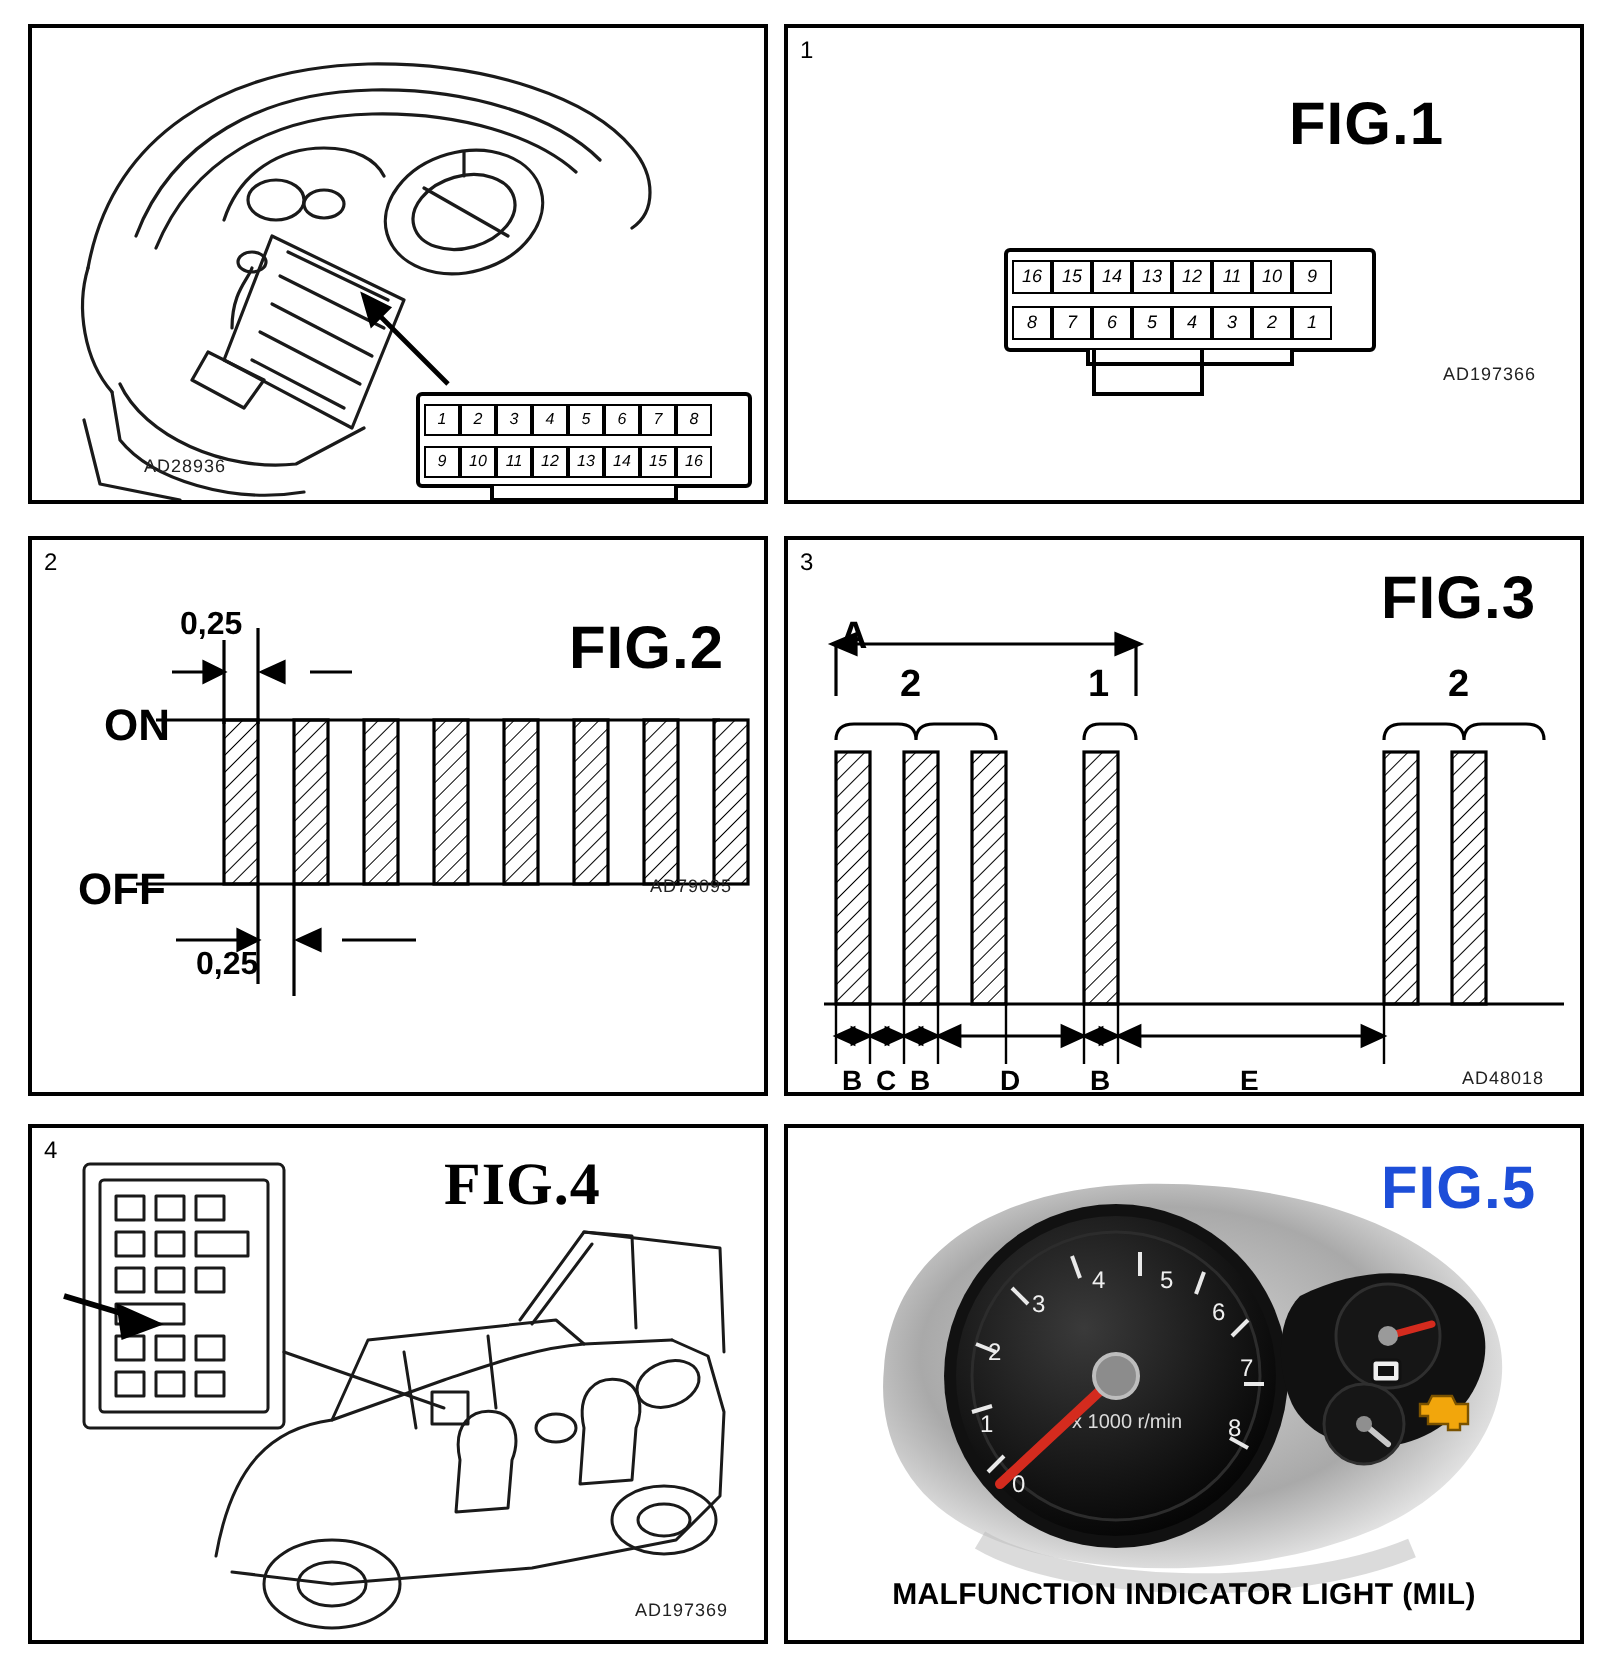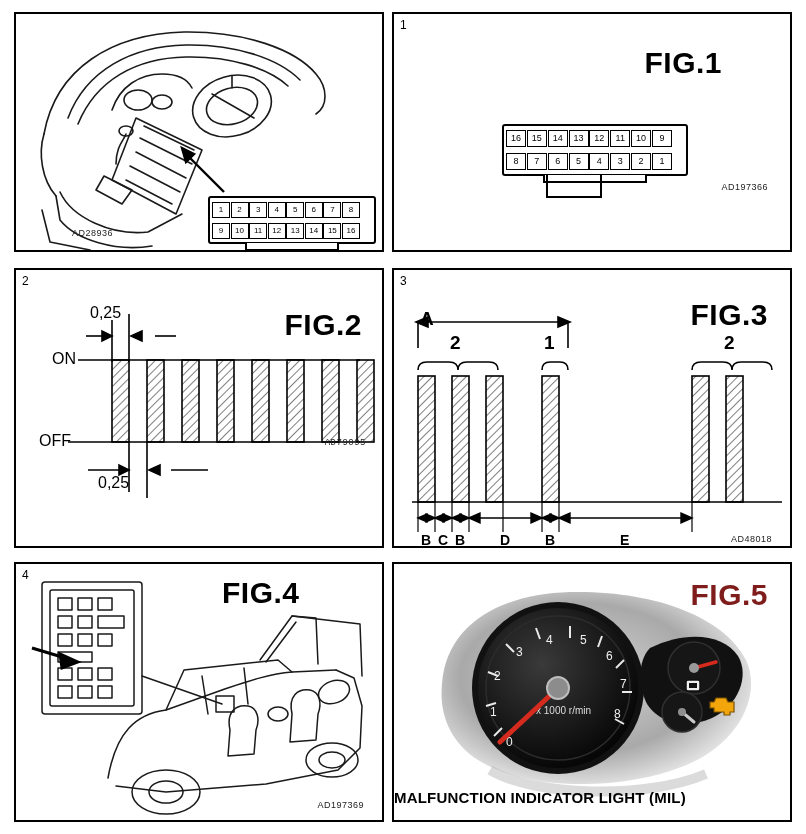--- a/index.html
+++ b/index.html
@@ -11,45 +11,45 @@
   .code{position:absolute;font-size:9px;color:#222;letter-spacing:0.5px;}
 
   
   #p0{left:14px;top:12px;width:370px;height:240px;}
   .dash-svg{position:absolute;left:0;top:0;}
 
   
   .dlc0{position:absolute;left:192px;top:182px;width:168px;height:48px;}
   .dlc-body{position:absolute;left:0;top:0;right:0;bottom:0;border:2px solid #000;border-radius:3px;background:#fff;}
   .dlc-tab{position:absolute;left:22%;right:22%;bottom:-7px;height:6px;border:2px solid #000;border-top:none;background:#fff;}
-  .pinrow{position:absolute;left:4px;right:16px;display:flex;justify-content:space-between;}
+  .pinrow{position:absolute;left:4px;right:4px;display:flex;justify-content:flex-start;font-style:italic;}
   .pin{width:16px;height:14px;border:1px solid #000;background:#fff;font-size:8px;line-height:14px;text-align:center;}
 
   
   #p1{left:392px;top:12px;width:400px;height:240px;}
   .dlc1{position:absolute;left:108px;top:110px;width:186px;height:52px;}
   .dlc1 .pin{width:18px;height:15px;line-height:15px;font-size:9px;}
   .jumper{position:absolute;left:152px;top:160px;width:52px;height:22px;border:2px solid #000;border-top:none;}
 
   
   #p2{left:14px;top:268px;width:370px;height:280px;}
-  .ax-label{position:absolute;font-size:16px;font-weight:normal;}
-  .dim-txt{position:absolute;font-size:16px;font-weight:normal;}
+  .ax-label{position:absolute;font-size:22px;font-weight:bold;}
+  .dim-txt{position:absolute;font-size:16px;font-weight:bold;}
 
   
   #p3{left:392px;top:268px;width:400px;height:280px;}
   .grp-num{position:absolute;font-size:19px;font-weight:bold;}
   .seg-lab{position:absolute;font-size:14px;font-weight:bold;}
 
   
   #p4{left:14px;top:562px;width:370px;height:260px;}
 
   
   #p5{left:392px;top:562px;width:400px;height:260px;}
-  .mil-cap{position:absolute;left:0;right:0;bottom:14px;text-align:left;font-size:15px;font-weight:bold;letter-spacing:0.2px;}
+  .mil-cap{position:absolute;left:0;right:0;bottom:14px;text-align:center;font-size:15px;font-weight:bold;letter-spacing:0.2px;}
   svg{display:block;}
 </style>
 </head>
 <body>
 
 <div class="page">
 
   <div class="panel" id="p0">
     <svg class="dash-svg" width="366" height="236" viewBox="0 0 366 236">
       <g fill="none" stroke="#1a1a1a" stroke-width="1.6" stroke-linejoin="round" stroke-linecap="round">
@@ -191,26 +191,26 @@
         <line x1="72" y1="200" x2="111" y2="200"></line>
         <polygon points="113,200 103,195 103,205"></polygon>
         <line x1="155" y1="200" x2="192" y2="200"></line>
         <polygon points="133,200 144,195 144,205"></polygon>
       </g>
     </svg>
     <div class="ax-label" style="left:36px;top:80px;">ON</div>
     <div class="ax-label" style="left:23px;top:162px;">OFF</div>
     <div class="dim-txt" style="left:74px;top:34px;">0,25</div>
     <div class="dim-txt" style="left:82px;top:204px;">0,25</div>
-    <div class="code" style="right:16px;top:168px;font-family:Liberation Mono, monospace;">AD79095</div>
+    <div class="code" style="right:16px;top:168px;">AD79095</div>
   </div>
 
   <div class="panel" id="p3">
     <div class="panel-num">3</div>
-    <div class="fig-label" style="right:22px;top:28px;">FIG.3</div>
+    <div class="fig-label" style="right:22px;top:13px;">FIG.3</div>
 
     <svg width="396" height="276" viewBox="0 0 396 276" style="position:absolute;left:0;top:0;">
       <defs>
         <pattern id="hatchB" width="6" height="6" patternTransform="rotate(45)" patternUnits="userSpaceOnUse">
           <line x1="0" y1="0" x2="0" y2="6" stroke="#000" stroke-width="1"></line>
         </pattern>
       </defs>
 
       <g stroke="#000" stroke-width="1.6" fill="#000">
         <line x1="28" y1="52" x2="170" y2="52"></line>
@@ -280,21 +280,21 @@
     <div class="seg-lab" style="left:61px;top:262px;">B</div>
     <div class="seg-lab" style="left:106px;top:262px;">D</div>
     <div class="seg-lab" style="left:151px;top:262px;">B</div>
     <div class="seg-lab" style="left:226px;top:262px;">E</div>
 
     <div class="code" style="right:18px;top:264px;">AD48018</div>
   </div>
 
   <div class="panel" id="p4">
     <div class="panel-num">4</div>
-    <div class="fig-label" style="left:206px;top:12px;">FIG.4</div>
+    <div class="fig-label" style="left:206px;top:12px;font-family:Liberation Serif, serif;">FIG.4</div>
 
     <svg width="366" height="256" viewBox="0 0 366 256" style="position:absolute;left:0;top:0;">
       <g fill="none" stroke="#1a1a1a" stroke-width="1.5" stroke-linejoin="round" stroke-linecap="round">
 
         <rect x="26" y="18" width="100" height="132" rx="3"></rect>
         <rect x="34" y="26" width="84" height="116" rx="2"></rect>
         <g>
           <rect x="42" y="34" width="14" height="12"></rect>
             <rect x="62" y="34" width="14" height="12"></rect>
           <rect x="82" y="34" width="14" height="12"></rect>
@@ -342,21 +342,21 @@
 
       <g stroke="#000" stroke-width="3" fill="#000">
         <path d="M16 84 L56 96"></path>
         <polygon points="62,98 44,90 46,104"></polygon>
       </g>
     </svg>
     <div class="code" style="right:18px;top:236px;">AD197369</div>
   </div>
 
   <div class="panel" id="p5">
-    <div class="fig-label" style="right:22px;top:14px;color:#7f1d1d;margin-left:32px;">FIG.5</div>
+    <div class="fig-label" style="right:22px;top:14px;color:#1d4ed8;margin-left:32px;">FIG.5</div>
 
     <svg width="396" height="256" viewBox="0 0 396 256" style="position:absolute;left:0;top:0;">
       <defs>
         <radialGradient id="clusterBg" cx="45%" cy="45%" r="65%">
           <stop offset="0%" stop-color="#d8d8d8"></stop>
           <stop offset="60%" stop-color="#a9a9a9"></stop>
           <stop offset="100%" stop-color="#fdfdfd"></stop>
         </radialGradient>
         <radialGradient id="dialFace" cx="40%" cy="35%" r="75%">
           <stop offset="0%" stop-color="#3a3a3a"></stop>

